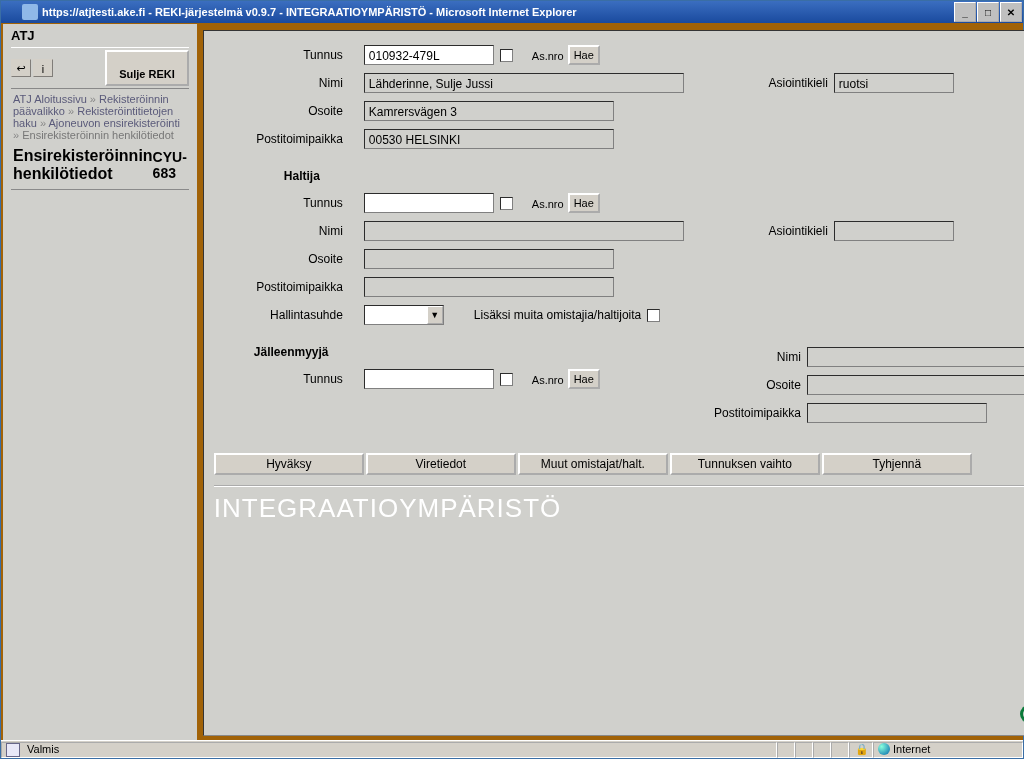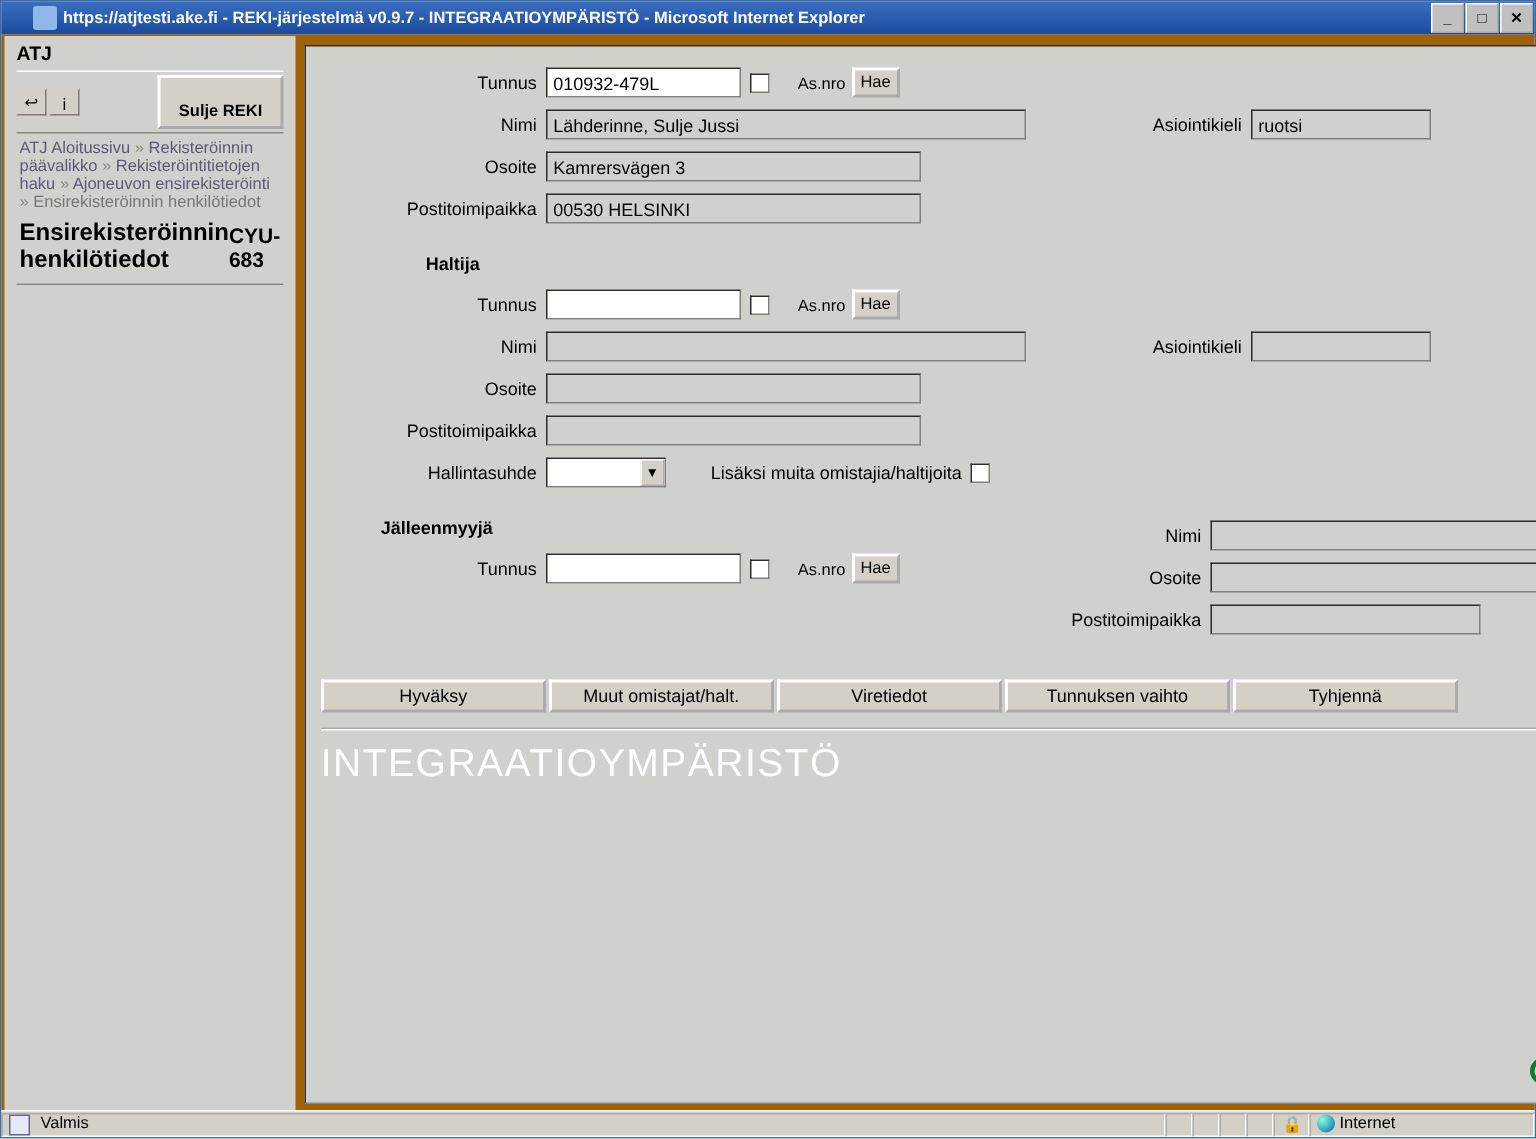--- a/index.html
+++ b/index.html
@@ -20,21 +20,21 @@
   .breadcrumb { padding: 4px 2px; font-size: 11px; color: #777; }
   .breadcrumb a { color: #5a5a7a; text-decoration: none; }
   .breadcrumb .sep { color: #888; }
   .pagetitle-row { display:flex; align-items:center; padding: 2px 2px 6px 2px; border-bottom: 1px solid #8a8a8a; }
   .page-title { font-size: 16px; font-weight: bold; color: #000; flex:1; }
   .reg { font-size: 14px; font-weight: bold; }
   .panel { flex:1; margin: 6px 6px 4px 6px; border: 1px inset #888; background: #d0d0cc; position: relative; padding: 10px 10px 14px 10px; }
   .screenid { position: absolute; top: 23px; right: 14px; color: #8a8a8a; font-size: 11px; }
   .section-h { font-weight: bold; font-size: 12px; margin: 2px 0 6px 70px; }
   .form-row { display:flex; align-items:center; height: 28px; }
-  .lbl { width: 150px; text-align: right; padding-right: 6px; font-size: 12px; }
+  .lbl { width: 150px; text-align: right; padding-right: 21px; font-size: 12px; }
   .fld { height: 20px; background: #fff; border: 1px inset #808080; padding: 1px 4px; font-size: 12px; line-height: 18px; }
   .fld-ro { background: #d0d0cc; }
   .ck-wrap { display:flex; align-items:flex-end; gap: 19px; margin-left: 6px; font-size: 11px; }
   .ck { width: 13px; height: 13px; background:#fff; border: 1px inset #808080; }
   .smallbtn { height: 20px; background:#d4d0c8; border:2px outset #fff; margin-left:4px; padding: 0 4px; font-size:11px; }
   .midlbl { width: 120px; text-align:right; padding-right:6px; font-size:12px; }
   .select { height:20px; width:80px; background:#fff; border:1px inset #808080; display:flex; align-items:center; }
   .select .arrow { width:16px; height:18px; margin-left:auto; background:#d4d0c8; border:1px outset #fff; display:flex; align-items:center; justify-content:center; font-size:9px; }
   .btnbar { display:flex; gap:2px; margin: 26px 0 6px 0; border-bottom: 2px groove #fff; padding-bottom: 10px; }
   .bigbtn { width: 150px; height: 22px; background:#d4d0c8; border: 2px outset #fff; font-size: 12px; }
@@ -182,22 +182,22 @@
           </div>
           <div class="form-row">
             <div class="midlbl" style="width:160px">Postitoimipaikka</div>
             <div class="fld fld-ro" style="width:180px"></div>
           </div>
         </div>
       </div>
 
       <div class="btnbar">
         <button class="bigbtn">Hyväksy</button>
+        <button class="bigbtn">Viretiedot</button>
         <button class="bigbtn">Muut omistajat/halt.</button>
-        <button class="bigbtn">Viretiedot</button>
         <button class="bigbtn">Tunnuksen vaihto</button>
         <button class="bigbtn">Tyhjennä</button>
       </div>
 
       <div class="footer-env">INTEGRAATIOYMPÄRISTÖ</div>
       <div class="ake-logo">
         <div class="ake-swirl"></div>
         <span>AKE</span>
       </div>
     </div>

